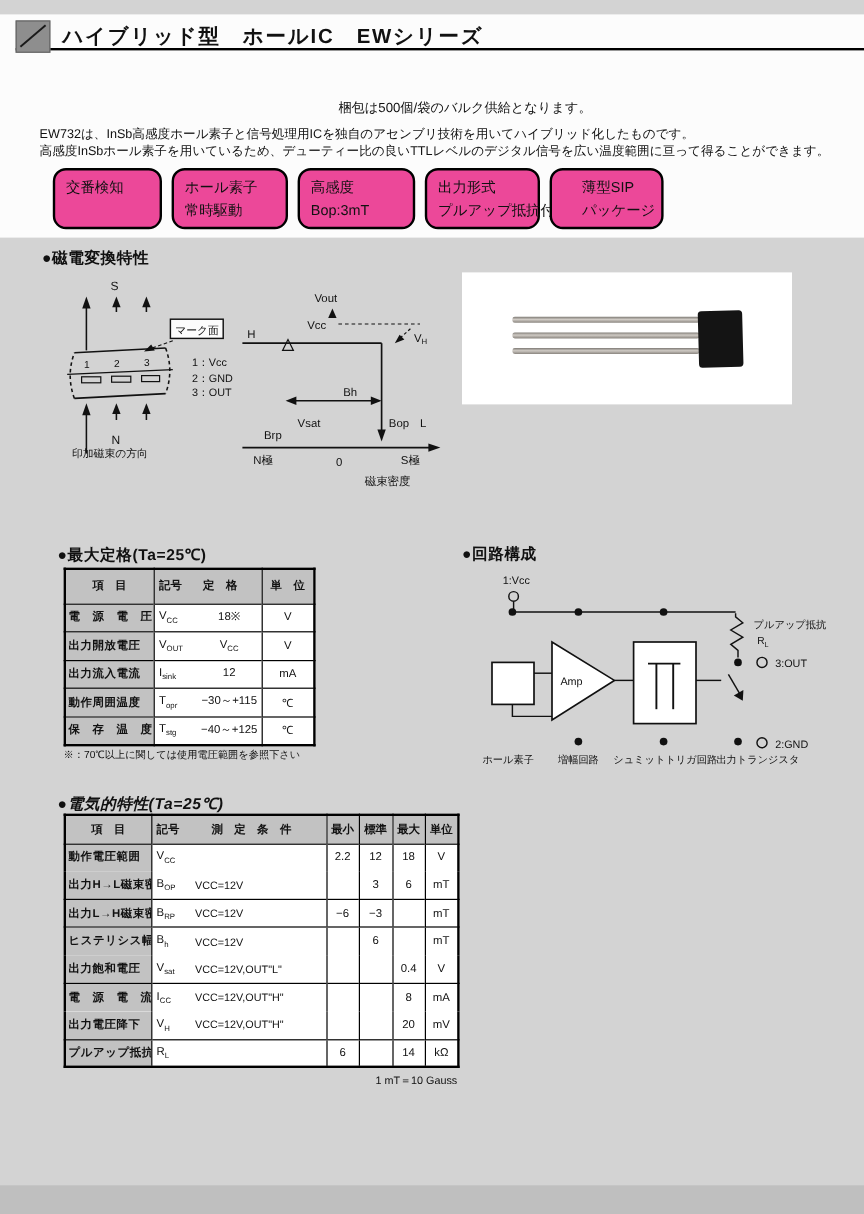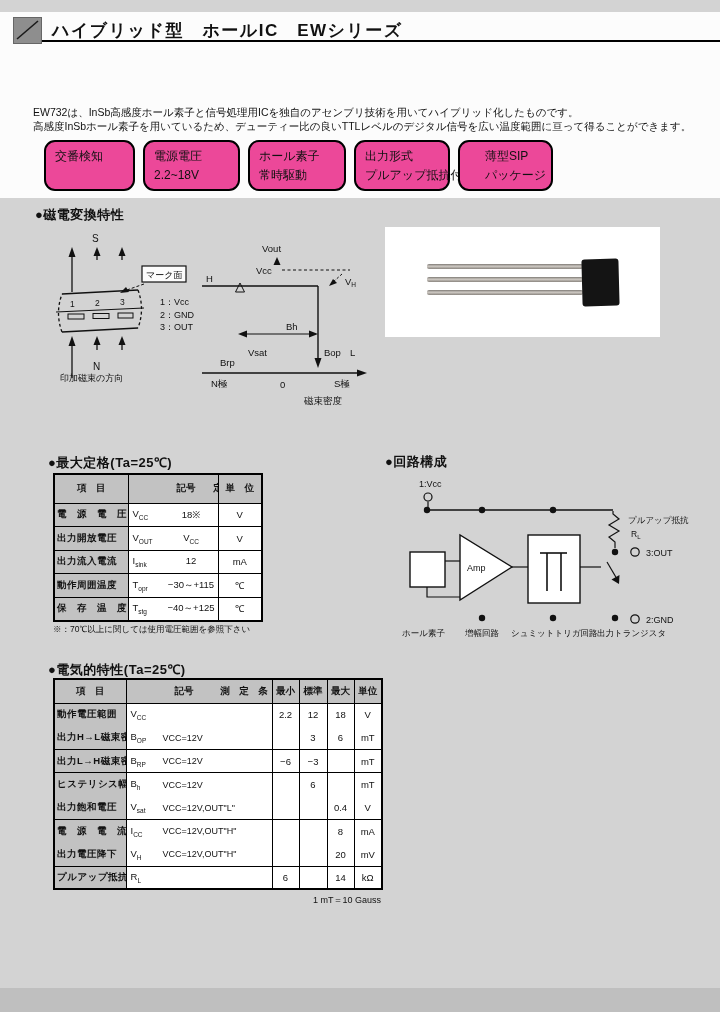--- a/index.html
+++ b/index.html
@@ -43,58 +43,59 @@
   td.item,td.hd{background:#c2c2c2;}
   td.hd{text-align:center;font-weight:bold;}
   td.item{font-weight:bold;padding-left:4px;letter-spacing:0.5px;}
   td.num,td.unit{text-align:center;}
   .svflex{display:flex;align-items:center;width:100%;}
   .svflex .sym{width:36px;padding-left:2px;flex:none;}
   .svflex .val{flex:1;text-align:center;}
   .svflex2 .sym{width:34px;}
   .svflex2 .cond{flex:1;text-align:left;font-size:9px;}
   sub{font-size:6.5px;}
-  .hd-split{display:flex;width:100%;margin-left:44px;}
+  .hd-split{display:flex;width:100%;}
   .hd-split .l{flex:none;padding-left:2px;font-weight:bold;}
   .hd-split .c{flex:1;text-align:center;font-weight:bold;}
   .tbl-note{font-size:8.5px;}
   .note2{font-size:9px;}
 </style>
 </head>
 <body>
 
 <div id="page">
 
   <div class="abs white-band"></div>
 
   <div class="abs hdr-rule"></div>
   <div class="abs logo">
     <svg width="27" height="25" viewBox="0 0 27 25">
         <line x1="3" y1="21" x2="24" y2="3" stroke="#1a1a1a" stroke-width="1.6"></line>
       </svg>
   </div>
   <div class="abs series-title">ハイブリッド型　ホールIC　EWシリーズ</div>
 
+  <div class="abs packing-note">梱包は500個/袋のバルク供給となります。</div>
   <div class="abs desc">
     <div>EW732は、InSb高感度ホール素子と信号処理用ICを独自のアセンブリ技術を用いてハイブリッド化したものです。</div>
     <div>高感度InSbホール素子を用いているため、デューティー比の良いTTLレベルのデジタル信号を広い温度範囲に亘って得ることができます。</div>
   </div>
 
   <div class="abs features">
     <div class="feature">
         <div>交番検知</div>
         <div></div>
       </div>
     <div class="feature">
-        <div>電源電圧</div>
-        <div>2.2~18V</div>
+        <div>ホール素子</div>
+        <div>常時駆動</div>
       </div>
     <div class="feature">
-        <div>ホール素子</div>
-        <div>常時駆動</div>
+        <div>高感度</div>
+        <div>Bop:3mT</div>
       </div>
     <div class="feature">
         <div>出力形式</div>
         <div>プルアップ抵抗付</div>
       </div>
     <div class="feature">
         <div>薄型SIP</div>
         <div>パッケージ</div>
       </div>
   </div>
@@ -291,21 +292,21 @@
       <circle cx="168" cy="143" r="3.2" fill="#111"></circle>
       <circle cx="230" cy="143" r="3.2" fill="#111"></circle>
     <circle cx="250" cy="144" r="4.2" fill="none" stroke="#111" stroke-width="1.2"></circle>
     <text x="261" y="148" font-size="9">2:GND</text>
     <text x="17" y="161" font-size="8.5">ホール素子</text>
     <text x="80" y="161" font-size="8.5">増幅回路</text>
     <text x="126" y="161" font-size="8.5">シュミットトリガ回路</text>
     <text x="212" y="161" font-size="8.5">出力トランジスタ</text>
   </svg>
 
-  <div class="abs sec-heading" style="left:48px;top:660px;">●電気的特性(Ta=25℃)</div>
+  <div class="abs sec-heading" style="left:48px;top:660px;font-style:italic;">●電気的特性(Ta=25℃)</div>
 
   <table class="dtable" style="left:53px;top:678px;width:328px;">
     <colgroup>
         <col style="width:72px;">
         <col style="width:146px;">
         <col style="width:27px;">
         <col style="width:28px;">
         <col style="width:27px;">
         <col style="width:28px;">
       </colgroup>

